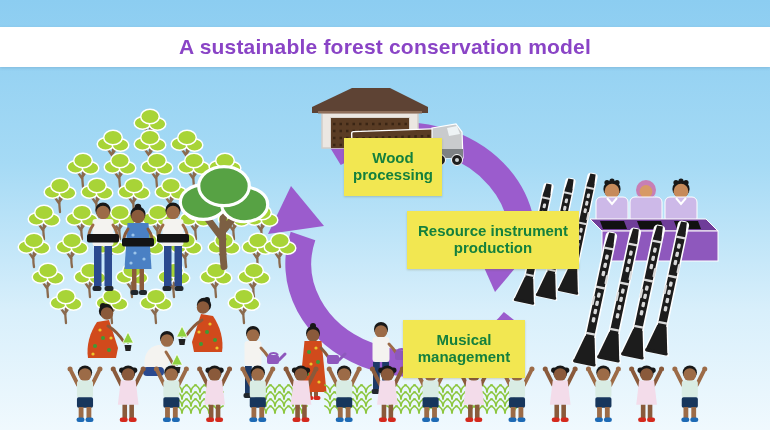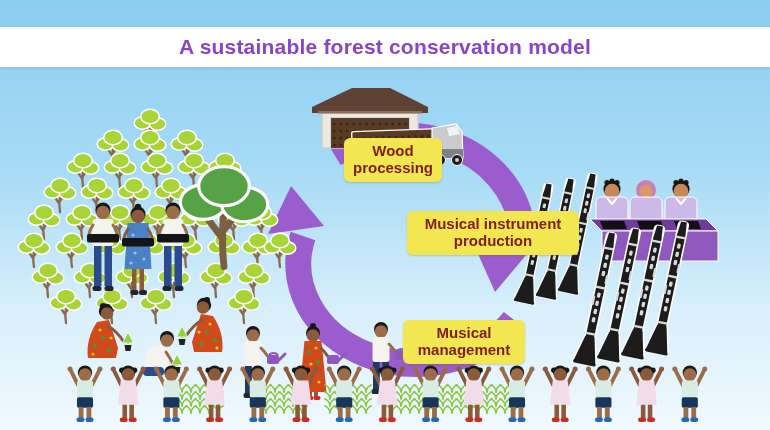--- a/index.html
+++ b/index.html
@@ -9,23 +9,23 @@
     font-family:"Liberation Sans",sans-serif;
   }
   .title-band{
     position:absolute;top:27px;left:0;width:770px;height:40px;background:#ffffff;
     display:flex;align-items:center;justify-content:center;
     box-shadow:0 1px 3px rgba(40,80,120,.18);
   }
   .title-band h1{margin:16px;font-size:21px;font-weight:bold;color:#8a44c6;letter-spacing:.2px;}
   #scene{position:absolute;left:0;top:0;}
   .label{
-    position:absolute;background:#f2e751;color:#7f1d1d;font-weight:bold;
-    font-size:15px;line-height:1.12;text-align:center;border-radius:6px;
-    padding:5px 8px;box-shadow:0 1px 2px rgba(90,90,30,.25);z-index:5;
+    position:absolute;background:#f2e751;color:#15803d;font-weight:bold;
+    font-size:15px;line-height:1.12;text-align:center;border-radius:0;
+    padding:12px 8px;box-shadow:0 1px 2px rgba(90,90,30,.25);z-index:5;
   }
   #lbl-wood-processing{left:344px;top:138px;width:82px;}
   #lbl-wood-production{left:262px;top:216px;width:86px;}
   #lbl-musical{left:407px;top:211px;width:156px;}
   #lbl-resource{left:403px;top:320px;width:106px;}
 </style>
 </head>
 <body>
 
 <div class="canvas">
@@ -467,15 +467,15 @@
         <use href="#def-girl" transform="translate(646.6,422) scale(1.15)"></use>
         <use href="#def-boy" transform="translate(689.8000000000001,422) scale(1.15)"></use>
       </g>
   </svg>
 
   <div class="title-band">
     <h1>A sustainable forest conservation model</h1>
   </div>
 
   <div class="label" id="lbl-wood-processing">Wood processing</div>
-  <div class="label" id="lbl-musical">Musical instrument production</div>
+  <div class="label" id="lbl-musical">Resource instrument production</div>
   <div class="label" id="lbl-resource">Musical management</div>
 </div>
 
 </body></html>

